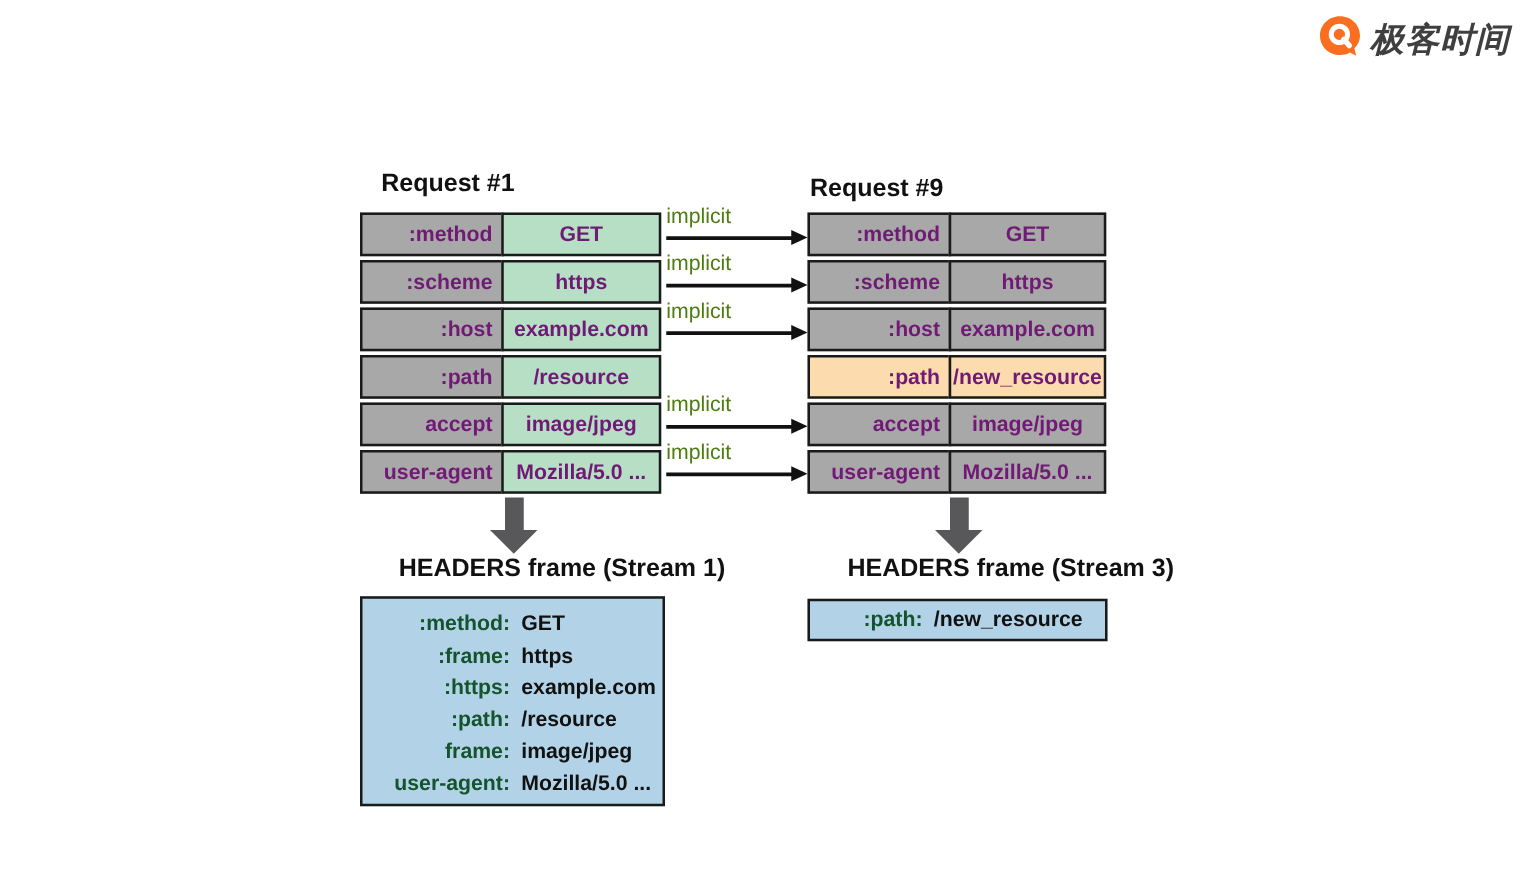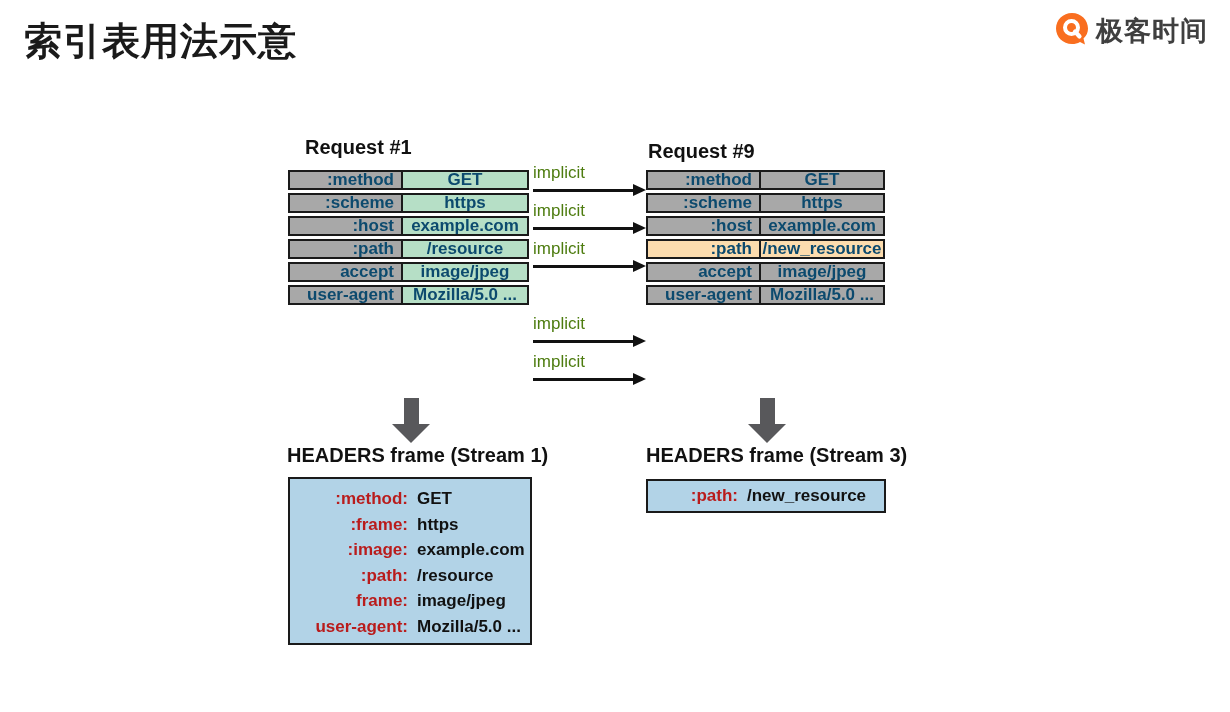--- a/index.html
+++ b/index.html
@@ -2,30 +2,30 @@
 <html style="--c-gray: #a8a8a8; --c-green: #b6dfc6; --c-peach: #fcdcae; --c-blue: #b2d3e7; --c-arrow: #58585b; --c-brand: #f96e1f;"><head>
 <meta charset="utf-8">
 <style>
   * { box-sizing: border-box; margin: 0; padding: 0; }
   html,body { background:#fff; }
   body { font-family: "Liberation Sans", "DejaVu Sans", sans-serif; }
   .slide { position: relative; width: 1230px; height: 712px; background: #fff; overflow: hidden; }
 
   .title { position:absolute; left:24px; top:16px; font-size:38px; font-weight:700; color:#1a1a1a; letter-spacing:1px; }
 
-  .logo { position:absolute; right:22px; top:12px; display:flex; align-items:center; gap:7px; }
+  .logo { position:absolute; right:22px; top:12px; display:flex; align-items:center; gap:7px;font-style:italic; }
   .logo-text { font-size:27px; font-weight:600; color:#3f3f3f; letter-spacing:1px; }
 
   
   .tbl-label { position:absolute; font-size:20px; font-weight:700; color:#111; }
   .htable { position:absolute; }
   .hrow { display:flex; margin-bottom:3px; }
   .kcell, .vcell {
-    height:20px; border:2px solid #1a1a1a; display:flex; align-items:center;
-    font-size:17px; font-weight:700; color:#0c4a6e; background: var(--c-gray, #a8a8a8);
+    height:35px; border:2px solid #1a1a1a; display:flex; align-items:center;
+    font-size:17px; font-weight:700; color:#701a75; background: var(--c-gray, #a8a8a8);
   }
   .kcell { width:115px; justify-content:flex-end; padding-right:7px; }
   .vcell { justify-content:center; margin-left:-2px; }
   .t1 .vcell { width:128px; background: var(--c-green, #b6dfc6); }
   .t2 .vcell { width:126px; background: var(--c-gray, #a8a8a8); }
   .t2 .hl .kcell, .t2 .hl .vcell { background: var(--c-peach, #fcdcae); }
 
   
   .imp { position:absolute; left:533px; width:112px; }
   .imp-label { text-align:left; font-size:17px; font-weight:400; color:#4d7c0f; line-height:20px; }
@@ -34,33 +34,32 @@
     border-left:13px solid #111; border-top:6.5px solid transparent; border-bottom:6.5px solid transparent; }
 
   
   .down-arrow { position:absolute; width:38px; height:46px; }
   .da-shaft { width:15px; height:26px; background: var(--c-arrow, #58585b); margin:0 auto; }
   .da-head { width:0; height:0; margin:0 auto;
     border-left:19px solid transparent; border-right:19px solid transparent;
     border-top:19px solid var(--c-arrow, #58585b); }
 
   
-  .frame-label { position:absolute; font-size:20px; font-weight:700; color:#111; }
+  .frame-label { position:absolute; font-size:20px; font-weight:700; color:#111;margin-left:32px; }
   .frame-box { position:absolute; background: var(--c-blue, #b2d3e7); border:2px solid #1a1a1a; }
   .fgrid { display:grid; grid-template-columns: 112px auto; padding:7px 6px; }
-  .fkey { text-align:right; font-size:17px; font-weight:700; color:#b91c1c; line-height:25.5px; }
+  .fkey { text-align:right; font-size:17px; font-weight:700; color:#14532d; line-height:25.5px; }
   .fval { text-align:left; font-size:17px; font-weight:700; color:#111; line-height:25.5px; padding-left:9px; }
   .fgrid-s { display:grid; grid-template-columns: 90px auto; align-items:center; height:100%; }
 </style>
 </head>
 <body>
 
 <div class="slide">
 
-  <h1 class="title">索引表用法示意</h1>
 
   <div class="logo">
     <span>
       <svg width="34" height="34" viewBox="0 0 34 34">
         <path d="M17 1 C8 1 1 8 1 16.5 C1 25 8 32 17 32 C20 32 22.5 31.4 25 30 L30 32.5 L28.5 26.5 C31.5 23.8 33 20.4 33 16.5 C33 8 26 1 17 1 Z" fill="#f96e1f"></path>
         <circle cx="16.5" cy="15.5" r="6.5" fill="none" stroke="#ffffff" stroke-width="4"></circle>
         <path d="M20 19.5 L24.5 24.5" stroke="#ffffff" stroke-width="4.2" stroke-linecap="round"></path>
       </svg>
     </span>
     <span class="logo-text">极客时间</span>
@@ -162,21 +161,21 @@
     <div class="da-head"></div>
   </div>
 
   <div class="frame-label" style="left:287px; top:444px;">HEADERS frame (Stream 1)</div>
   <div class="frame-box" style="left:288px; top:477px; width:244px; height:168px;">
     <div class="fgrid">
       <div class="fkey">:method:</div>
       <div class="fval">GET</div>
       <div class="fkey">:frame:</div>
       <div class="fval">https</div>
-      <div class="fkey">:image:</div>
+      <div class="fkey">:https:</div>
       <div class="fval">example.com</div>
       <div class="fkey">:path:</div>
       <div class="fval">/resource</div>
       <div class="fkey">frame:</div>
       <div class="fval">image/jpeg</div>
       <div class="fkey">user-agent:</div>
       <div class="fval">Mozilla/5.0 ...</div>
     </div>
   </div>
 

